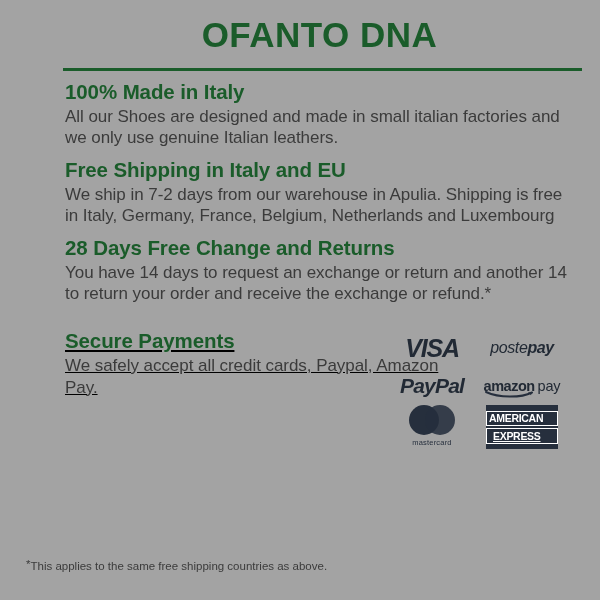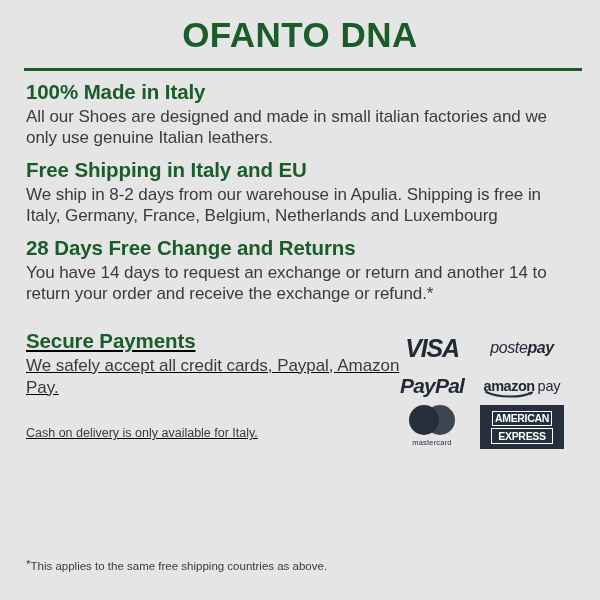--- a/index.html
+++ b/index.html
@@ -10,23 +10,24 @@
   body {
     width: 600px;
     height: 600px;
     font-family: "Liberation Sans", sans-serif;
     -webkit-font-smoothing: antialiased;
   }
   .page {
     position: relative;
     width: 600px;
     height: 600px;
-    background: #e5e5e5;
+    background: #a3a3a3;
     overflow: hidden;
     box-sizing: border-box;
+    padding-left: 39px;
   }
 
   
   .brand-title {
     text-align: center;
     color: #1a5c2a;
     font-size: 35px;
     font-weight: bold;
     letter-spacing: 0.5px;
     line-height: 1;
@@ -187,70 +188,68 @@
   .mc-label {
     color: #262f3d;
     font-size: 7.5px;
     letter-spacing: 0.2px;
     margin-top: 3px;
   }
 
   
   .amex {
     background: #262f3d;
-    width: 84px;
+    width: 72px;
     height: 44px;
     display: flex;
     flex-direction: column;
-    align-items: center;
     justify-content: center;
     gap: 2px;
   }
   .amex-line {
     border: 1.5px solid #ffffff;
     color: #ffffff;
     font-size: 10.5px;
     font-weight: bold;
     letter-spacing: -0.3px;
     line-height: 1;
     padding: 1.5px 2px;
     font-family: "Liberation Sans", sans-serif;
   }
-  .amex-line.l2 { padding-left: 6px; padding-right: 6px; }
+  .amex-line.l2 { padding-left: 6px; padding-right: 6px; text-decoration: underline; }
 </style>
 </head>
 <body>
 
 <div class="page">
 
   <h1 class="brand-title">OFANTO DNA</h1>
   <div class="title-rule"></div>
 
   <div class="sections">
 
     <div class="section">
       <h2 class="section-heading">100% Made in Italy</h2>
       <p class="section-body">All our Shoes are designed and made in small italian factories and we only use genuine Italian leathers.</p>
     </div>
 
     <div class="section">
       <h2 class="section-heading">Free Shipping in Italy and EU</h2>
-      <p class="section-body">We ship in 8-2 days from our warehouse in Apulia. Shipping is free in Italy, Germany, France, Belgium, Netherlands and Luxembourg</p>
+      <p class="section-body">We ship in 7-2 days from our warehouse in Apulia. Shipping is free in Italy, Germany, France, Belgium, Netherlands and Luxembourg</p>
     </div>
 
     <div class="section">
       <h2 class="section-heading">28 Days Free Change and Returns</h2>
       <p class="section-body">You have 14 days to request an exchange or return and another 14 to return your order and receive the exchange or refund.*</p>
     </div>
 
     <div class="section payments-section">
       <div class="payments-left">
         <h2 class="section-heading">Secure Payments</h2>
         <p class="section-body">We safely accept all credit cards, Paypal, Amazon Pay.</p>
-        <p class="note">Cash on delivery is only available for Italy.</p>
       </div>
 
       <div class="logo-grid">
 
         <div class="logo-row">
           <div class="logo-cell cell-a">
             <span class="visa">VISA</span>
           </div>
           <div class="logo-cell cell-b">
             <span class="postepay"><span>poste</span><span class="pp-bold">pay</span></span>

